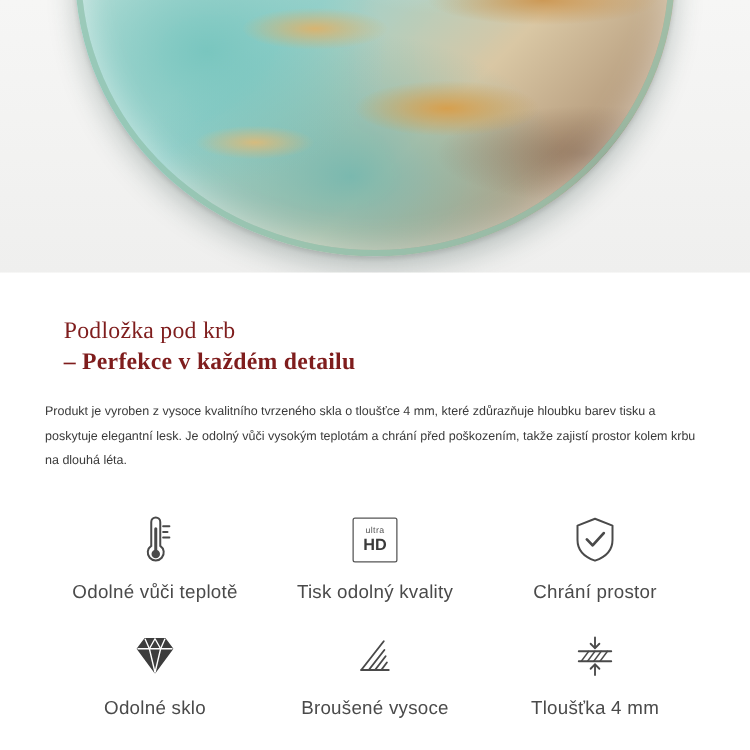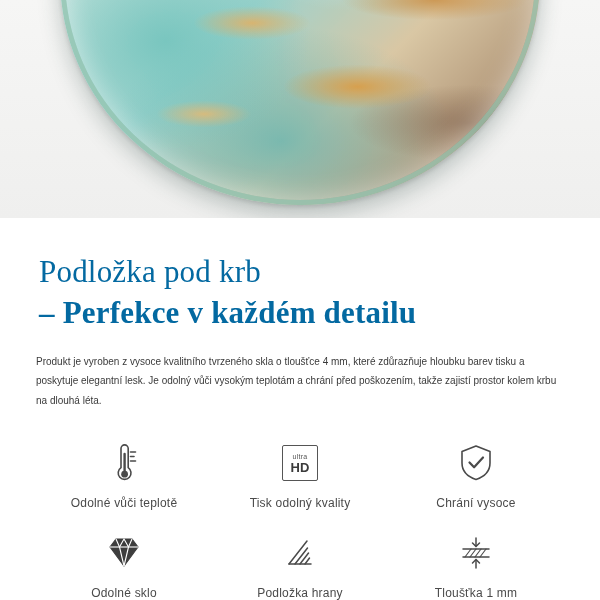--- a/index.html
+++ b/index.html
@@ -88,25 +88,25 @@
     transform: rotate(-8deg);
     pointer-events: none;
   }
 
   
   .content {
     padding: 20px 36px 0 36px;
   }
   .title {
     font-family: "Liberation Serif", serif;
-    font-size: 31px;
+    font-size: 19px;
     line-height: 1.32;
-    color: #0369a1;
+    color: #7f1d1d;
     font-weight: 400;
-    margin: 14px 0 0 3px;
+    margin: 14px 0 0 15px;
     letter-spacing: .2px;
   }
   .title .l2 { display: block; font-weight: bold; }
 
   .paragraph {
     margin: 18px 0 0 0;
     font-size: 10px;
     line-height: 1.95;
     color: #3a3a3a;
     max-width: 536px;
@@ -128,21 +128,21 @@
     padding: 4px 6px 0 6px;
   }
   .feature-icon {
     height: 46px;
     display: flex;
     align-items: center;
     justify-content: center;
   }
   .feature-label {
     margin-top: 10px;
-    font-size: 12px;
+    font-size: 15px;
     color: #4a4a4a;
     letter-spacing: .2px;
   }
 
   .hd-badge {
     width: 34px;
     height: 34px;
     border: 1.6px solid #555;
     border-radius: 2px;
     display: flex;
@@ -217,21 +217,21 @@
         <div class="feature-label">Tisk odolný kvality</div>
       </div>
 
       <div class="feature">
         <div class="feature-icon">
           <svg width="42" height="44" viewBox="0 0 42 44">
             <path d="M21 5 L35 10.5 V22 c0 8.5 -6 13.8 -14 16.5 C13 35.8 7 30.5 7 22 V10.5 Z" fill="none" stroke="#4a4a4a" stroke-width="1.6" stroke-linejoin="round"></path>
             <path d="M14.5 21.5 l4.6 4.8 L28 16.5" fill="none" stroke="#4a4a4a" stroke-width="2.2" stroke-linecap="round" stroke-linejoin="round"></path>
           </svg>
         </div>
-        <div class="feature-label">Chrání vysoce</div>
+        <div class="feature-label">Chrání prostor</div>
       </div>
 
       <div class="feature">
         <div class="feature-icon">
           <svg width="46" height="40" viewBox="0 0 46 40">
             <g stroke="#3d3d3d" stroke-width="1.2" stroke-linejoin="round">
               <path d="M9 14 L15 6 H31 L37 14 L23 33 Z" fill="#3d3d3d"></path>
               <path d="M9 14 H37" fill="none" stroke="#ffffff" stroke-width="1.1"></path>
               <path d="M15 6 L18.5 14 L23 33" fill="none" stroke="#ffffff" stroke-width="1.1"></path>
               <path d="M31 6 L27.5 14 L23 33" fill="none" stroke="#ffffff" stroke-width="1.1"></path>
@@ -247,21 +247,21 @@
           <svg width="46" height="40" viewBox="0 0 46 40">
             <g stroke="#4a4a4a" stroke-width="1.5" stroke-linecap="round" fill="none">
               <path d="M12 31 L30 8"></path>
               <path d="M12 31 L34 31"></path>
               <path d="M18 31 L30.5 15"></path>
               <path d="M23 31 L31.5 20"></path>
               <path d="M28 31 L32.5 25"></path>
             </g>
           </svg>
         </div>
-        <div class="feature-label">Podložka hrany</div>
+        <div class="feature-label">Broušené vysoce</div>
       </div>
 
       <div class="feature">
         <div class="feature-icon">
           <svg width="46" height="42" viewBox="0 0 46 42">
             <g stroke="#4a4a4a" stroke-width="1.5" stroke-linecap="round" fill="none">
               <line x1="23" y1="6" x2="23" y2="14"></line>
               <path d="M19.5 11 L23 14.5 L26.5 11"></path>
               <line x1="10" y1="17" x2="36" y2="17"></line>
               <line x1="10" y1="25" x2="36" y2="25"></line>
@@ -269,18 +269,18 @@
                 <line x1="12" y1="25" x2="18" y2="17"></line>
                 <line x1="17" y1="25" x2="23" y2="17"></line>
                 <line x1="22" y1="25" x2="28" y2="17"></line>
                 <line x1="27" y1="25" x2="33" y2="17"></line>
               </g>
               <line x1="23" y1="36" x2="23" y2="28"></line>
               <path d="M19.5 31 L23 27.5 L26.5 31"></path>
             </g>
           </svg>
         </div>
-        <div class="feature-label">Tloušťka 1 mm</div>
+        <div class="feature-label">Tloušťka 4 mm</div>
       </div>
 
     </div>
   </div>
 </div>
 
 </body></html>

